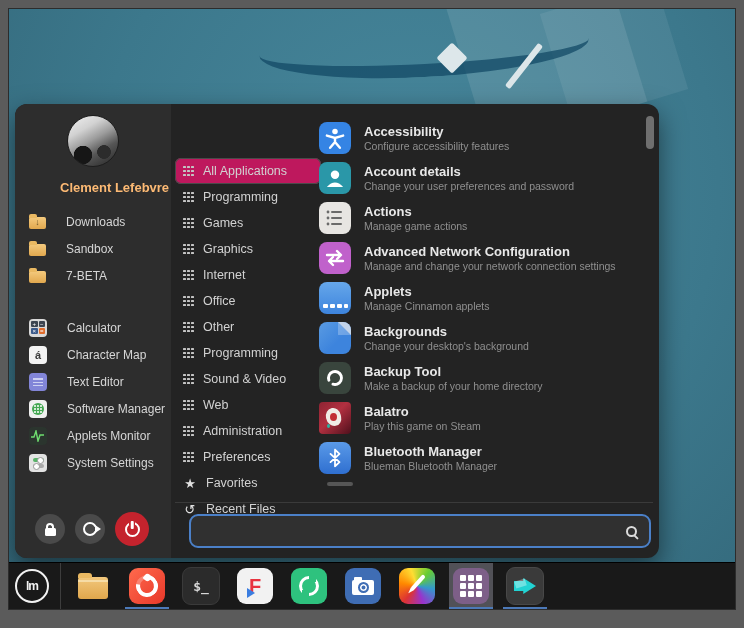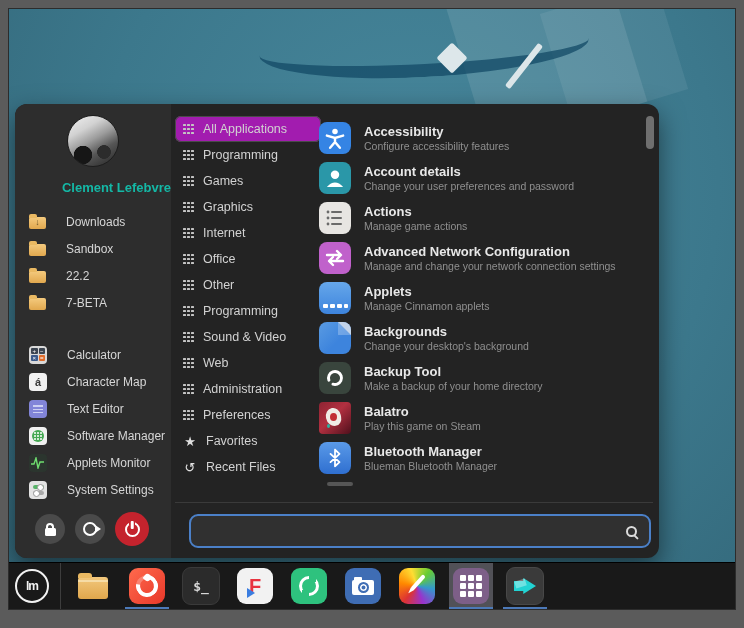--- a/index.html
+++ b/index.html
@@ -30,21 +30,21 @@
     box-shadow:0 10px 26px rgba(0,0,0,0.5);
   }
   
   .sidebar{position:absolute;left:0;top:0;bottom:0;width:156px;background:#2d2d2d;border-radius:12px 0 0 12px;}
   .avatar{position:absolute;left:52px;top:11px;width:52px;height:52px;border-radius:50%;overflow:hidden;
     background:
       radial-gradient(circle at 30% 78%, #161616 0 17%, transparent 18%),
       radial-gradient(circle at 72% 72%, #2c2c2c 0 13%, transparent 14%),
       linear-gradient(150deg,#f2f2f2 0%,#d2d2d2 28%,#9c9c9c 48%,#565656 68%,#242424 100%);
     border:1px solid #1d1d1d;box-sizing:border-box;}
-  .username{position:absolute;left:0;right:0;top:76px;text-align:right;color:#14b8a6;font-size:13px;font-weight:bold;}
+  .username{position:absolute;left:0;right:0;top:76px;text-align:left;color:#fdba74;font-size:13px;font-weight:bold;padding-left:45px;}
   .side-list{position:absolute;left:14px;right:4px;top:104px;}
   .side-row{display:flex;align-items:center;gap:20px;height:27px;color:#d6d6d6;font-size:12px;cursor:default;}
   .side-gap{height:25px;}
   .folder-ico{position:relative;width:17px;height:12px;background:linear-gradient(#f4ca7e,#e1a84e);border-radius:2px;flex:0 0 auto;margin-top:2px;}
   .folder-ico::before{content:"";position:absolute;top:-3px;left:0;width:8px;height:4px;background:#eab962;border-radius:2px 2px 0 0;}
   .folder-ico.dl::after{content:"↓";position:absolute;inset:-2px 0 0 0;display:flex;align-items:center;justify-content:center;font-size:9px;font-weight:bold;color:#6b5426;}
   .mini{position:relative;width:18px;height:18px;border-radius:4px;flex:0 0 auto;display:flex;align-items:center;justify-content:center;box-sizing:border-box;}
   .mini.calc{background:#d9d9d9;padding:2px;display:grid;grid-template-columns:1fr 1fr;gap:1px;}
   .mini.calc i{background:#3b4450;color:#fff;font-style:normal;font-size:6px;line-height:6px;display:flex;align-items:center;justify-content:center;border-radius:1px;}
   .mini.calc i.eq{background:#e06c2b;}
@@ -71,21 +71,21 @@
   .logout-glyph{position:relative;width:14px;height:14px;border:2px solid #fff;border-radius:50%;box-sizing:border-box;}
   .logout-glyph::before{content:"";position:absolute;top:3px;right:-3px;width:7px;height:4px;background:#4a4a4a;}
   .logout-glyph::after{content:"";position:absolute;top:1px;right:-6px;border-left:6px solid #fff;border-top:4px solid transparent;border-bottom:4px solid transparent;}
   .power-glyph{position:relative;width:15px;height:15px;border:2px solid #fff;border-radius:50%;box-sizing:border-box;}
   .power-glyph::before{content:"";position:absolute;top:-4px;left:50%;transform:translateX(-50%);width:6px;height:5px;background:#c4232d;}
   .power-glyph::after{content:"";position:absolute;top:-3px;left:50%;transform:translateX(-50%);width:2.5px;height:8px;background:#fff;border-radius:1px;}
 
   
   .cats{position:absolute;left:160px;top:12px;width:146px;}
   .cat-row{display:flex;align-items:center;gap:9px;height:26px;padding:0 8px;color:#d2d2d2;font-size:12.5px;border-radius:6px;cursor:default;}
-  .cat-row.selected{background:#a21caf;box-shadow:inset 0 0 0 1px #4a4a4a;}
+  .cat-row.selected{background:#be185d;box-shadow:inset 0 0 0 1px #4a4a4a;margin-top:42px;}
   .dots9{position:relative;width:11px;height:11px;color:#c4c4c4;flex:0 0 auto;}
   .dots9::before{content:"";position:absolute;top:0;left:0;width:2.5px;height:2.5px;background:currentColor;border-radius:0.5px;
     box-shadow:4px 0,8px 0,0 4px,4px 4px,8px 4px,0 8px,4px 8px,8px 8px;}
   .cat-glyph{width:14px;text-align:center;color:#e0e0e0;font-size:13px;flex:0 0 auto;line-height:1;}
 
   
   .apps{position:absolute;left:304px;top:14px;right:18px;}
   .app-row{display:flex;align-items:center;gap:13px;height:40px;cursor:default;}
   .app-ico{width:32px;height:32px;border-radius:8px;flex:0 0 auto;display:flex;align-items:center;justify-content:center;position:relative;overflow:hidden;}
   .app-txt{display:flex;flex-direction:column;justify-content:center;gap:1px;min-width:0;}
@@ -173,24 +173,20 @@
         <div class="side-row">
           <span class="folder-ico dl"></span>
           <span>Downloads</span>
         </div>
         <div class="side-row">
           <span class="folder-ico"></span>
           <span>Sandbox</span>
         </div>
         <div class="side-row">
           <span class="folder-ico"></span>
-          <span>22.2</span>
-        </div>
-        <div class="side-row">
-          <span class="folder-ico"></span>
           <span>7-BETA</span>
         </div>
 
         <div class="side-gap"></div>
 
         <div class="side-row">
           <span class="mini calc">
               <i>+</i>
               <i>−</i>
               <i class="mul">×</i>

